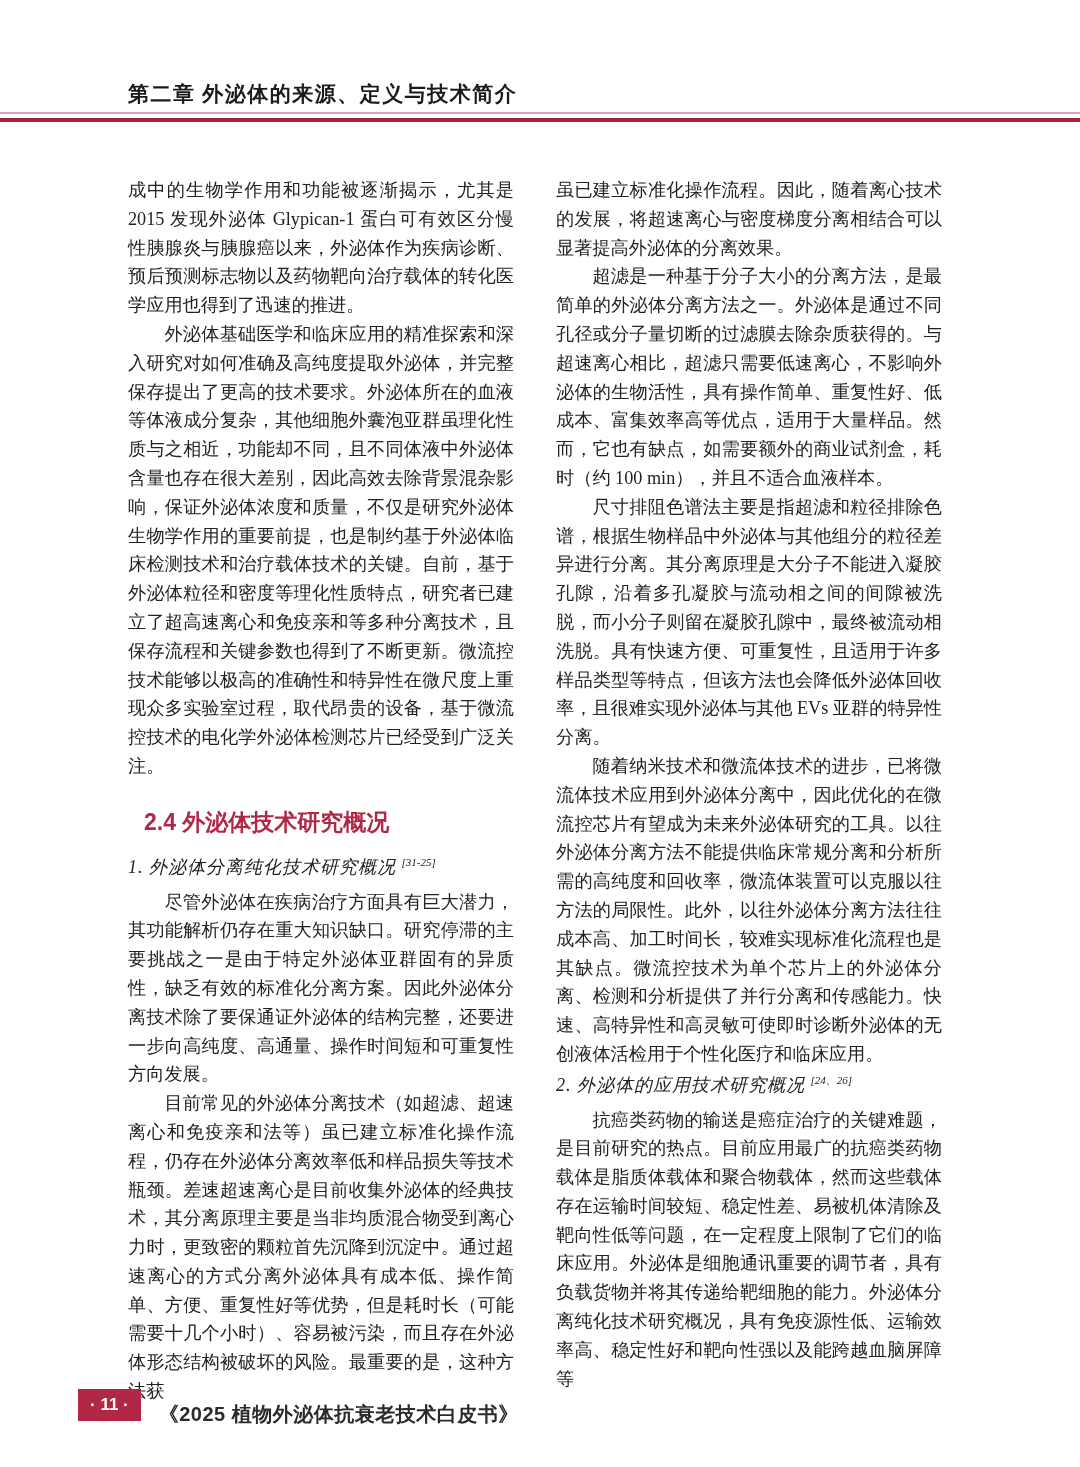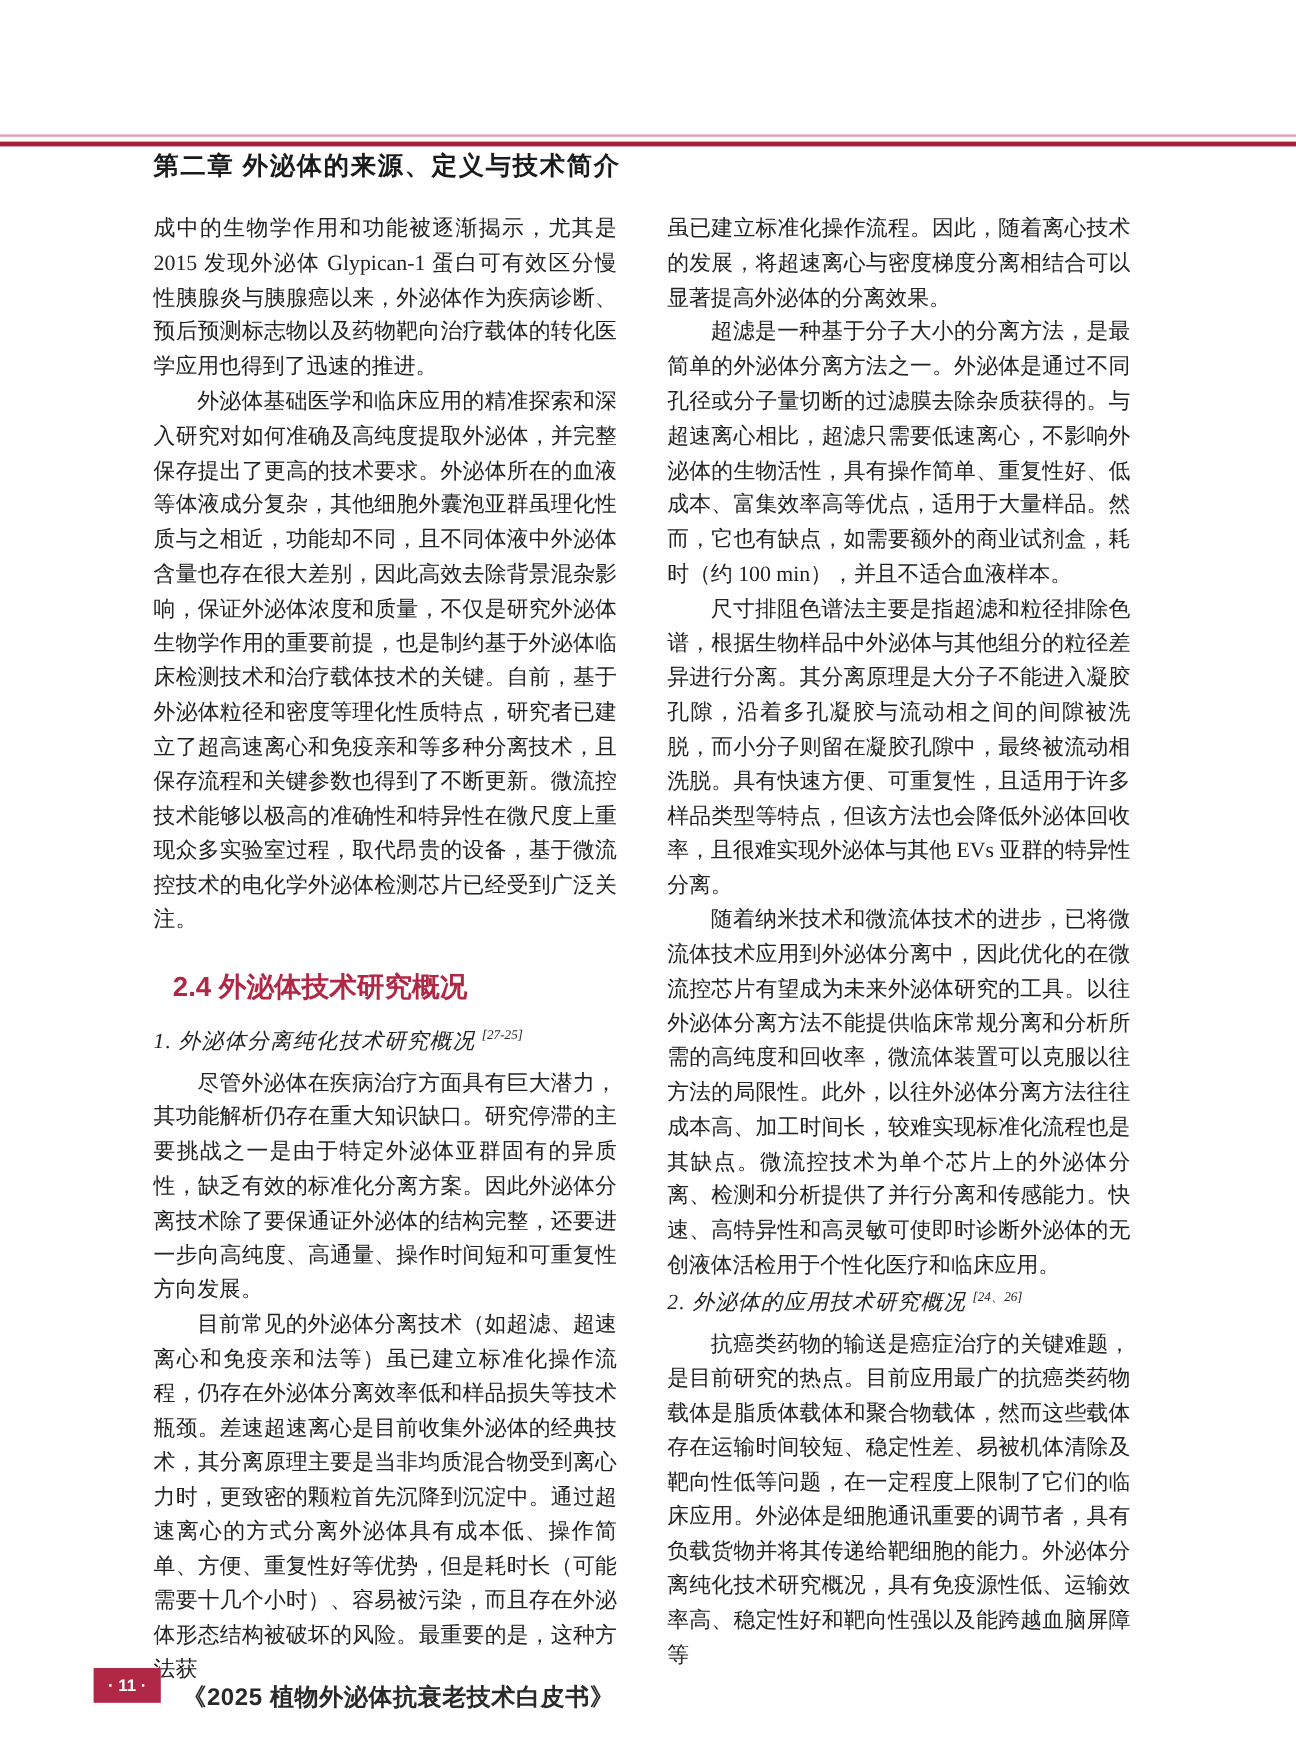--- a/index.html
+++ b/index.html
@@ -19,21 +19,20 @@
   }
   .running-head{
     position:absolute;
     left:128px;
     top:80px;
     font-size:21px;
     font-weight:bold;
     letter-spacing:1.5px;
     color:#1b1b1b;
     font-family:"Liberation Serif","DejaVu Serif",serif;
-    margin-top:44px;
   }
   .rule-light{
     position:absolute;
     left:0; top:112px;
     width:1080px; height:2px;
     background:var(--rule-light);
   }
   .rule-dark{
     position:absolute;
     left:0; top:118px;
@@ -80,21 +79,21 @@
     left:78px;
     top:1381px;
     display:flex;
     align-items:center;
   }
   .page-number-badge{
     background:var(--accent);
     color:#ffffff;
     font-family:"Liberation Sans","DejaVu Sans",sans-serif;
     font-weight:bold;
-    font-size:14px;
+    font-size:17px;
     line-height:1;
     padding:7px 12px 8px 12px;
   }
   .book-title{
     margin-left:18px;
     font-family:"Liberation Sans","DejaVu Sans",sans-serif;
     font-weight:bold;
     font-size:20px;
     color:#2a2a2a;
     letter-spacing:0.5px;
@@ -105,21 +104,21 @@
 <body>
 
 <div class="running-head">第二章 外泌体的来源、定义与技术简介</div>
 <div class="rule-light"></div>
 <div class="rule-dark"></div>
 
 <div class="column column-left">
     <p class="body-para">成中的生物学作用和功能被逐渐揭示，尤其是2015 发现外泌体 Glypican-1 蛋白可有效区分慢性胰腺炎与胰腺癌以来，外泌体作为疾病诊断、预后预测标志物以及药物靶向治疗载体的转化医学应用也得到了迅速的推进。</p>
     <p class="body-para indent">外泌体基础医学和临床应用的精准探索和深入研究对如何准确及高纯度提取外泌体，并完整保存提出了更高的技术要求。外泌体所在的血液等体液成分复杂，其他细胞外囊泡亚群虽理化性质与之相近，功能却不同，且不同体液中外泌体含量也存在很大差别，因此高效去除背景混杂影响，保证外泌体浓度和质量，不仅是研究外泌体生物学作用的重要前提，也是制约基于外泌体临床检测技术和治疗载体技术的关键。自前，基于外泌体粒径和密度等理化性质特点，研究者已建立了超高速离心和免疫亲和等多种分离技术，且保存流程和关键参数也得到了不断更新。微流控技术能够以极高的准确性和特异性在微尺度上重现众多实验室过程，取代昂贵的设备，基于微流控技术的电化学外泌体检测芯片已经受到广泛关注。</p>
     <h2 class="section-heading">2.4 外泌体技术研究概况</h2>
-    <div class="subhead">1. 外泌体分离纯化技术研究概况 <sup class="ref">[27-25]</sup></div>
+    <div class="subhead">1. 外泌体分离纯化技术研究概况 <sup class="ref">[31-25]</sup></div>
     <p class="body-para indent">尽管外泌体在疾病治疗方面具有巨大潜力，其功能解析仍存在重大知识缺口。研究停滞的主要挑战之一是由于特定外泌体亚群固有的异质性，缺乏有效的标准化分离方案。因此外泌体分离技术除了要保通证外泌体的结构完整，还要进一步向高纯度、高通量、操作时间短和可重复性方向发展。</p>
     <p class="body-para indent">目前常见的外泌体分离技术（如超滤、超速离心和免疫亲和法等）虽已建立标准化操作流程，仍存在外泌体分离效率低和样品损失等技术瓶颈。差速超速离心是目前收集外泌体的经典技术，其分离原理主要是当非均质混合物受到离心力时，更致密的颗粒首先沉降到沉淀中。通过超速离心的方式分离外泌体具有成本低、操作简单、方便、重复性好等优势，但是耗时长（可能需要十几个小时）、容易被污染，而且存在外泌体形态结构被破坏的风险。最重要的是，这种方法获</p>
   </div>
 <div class="column column-right">
     <p class="body-para">虽已建立标准化操作流程。因此，随着离心技术的发展，将超速离心与密度梯度分离相结合可以显著提高外泌体的分离效果。</p>
     <p class="body-para indent">超滤是一种基于分子大小的分离方法，是最简单的外泌体分离方法之一。外泌体是通过不同孔径或分子量切断的过滤膜去除杂质获得的。与超速离心相比，超滤只需要低速离心，不影响外泌体的生物活性，具有操作简单、重复性好、低成本、富集效率高等优点，适用于大量样品。然而，它也有缺点，如需要额外的商业试剂盒，耗时（约 100 min），并且不适合血液样本。</p>
     <p class="body-para indent">尺寸排阻色谱法主要是指超滤和粒径排除色谱，根据生物样品中外泌体与其他组分的粒径差异进行分离。其分离原理是大分子不能进入凝胶孔隙，沿着多孔凝胶与流动相之间的间隙被洗脱，而小分子则留在凝胶孔隙中，最终被流动相洗脱。具有快速方便、可重复性，且适用于许多样品类型等特点，但该方法也会降低外泌体回收率，且很难实现外泌体与其他 EVs 亚群的特异性分离。</p>
     <p class="body-para indent">随着纳米技术和微流体技术的进步，已将微流体技术应用到外泌体分离中，因此优化的在微流控芯片有望成为未来外泌体研究的工具。以往外泌体分离方法不能提供临床常规分离和分析所需的高纯度和回收率，微流体装置可以克服以往方法的局限性。此外，以往外泌体分离方法往往成本高、加工时间长，较难实现标准化流程也是其缺点。微流控技术为单个芯片上的外泌体分离、检测和分析提供了并行分离和传感能力。快速、高特异性和高灵敏可使即时诊断外泌体的无创液体活检用于个性化医疗和临床应用。</p>
     <div class="subhead">2. 外泌体的应用技术研究概况 <sup class="ref">[24、26]</sup></div>
     <p class="body-para indent">抗癌类药物的输送是癌症治疗的关键难题，是目前研究的热点。目前应用最广的抗癌类药物载体是脂质体载体和聚合物载体，然而这些载体存在运输时间较短、稳定性差、易被机体清除及靶向性低等问题，在一定程度上限制了它们的临床应用。外泌体是细胞通讯重要的调节者，具有负载货物并将其传递给靶细胞的能力。外泌体分离纯化技术研究概况，具有免疫源性低、运输效率高、稳定性好和靶向性强以及能跨越血脑屏障等</p>

